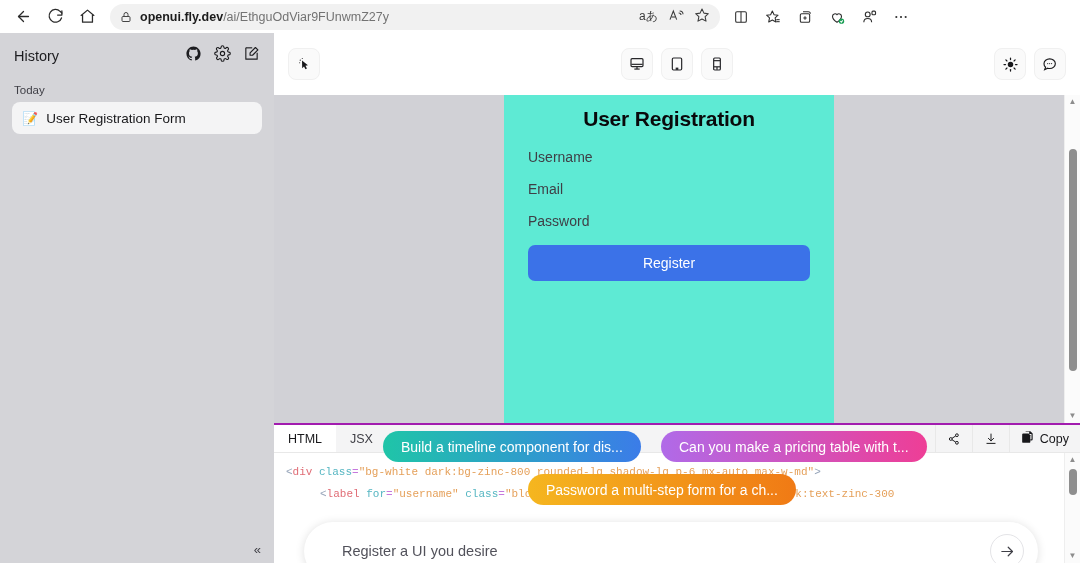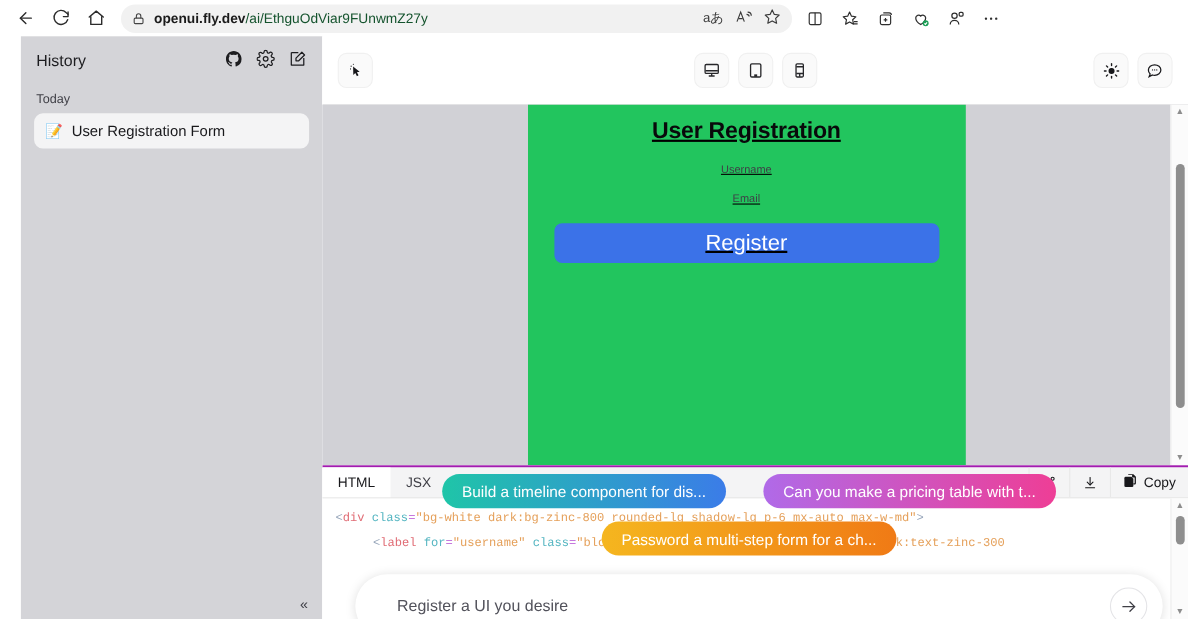--- a/index.html
+++ b/index.html
@@ -35,31 +35,30 @@
     border-radius: 13px;
     display: flex;
     align-items: center;
     padding: 0 10px;
     gap: 8px;
     font-size: 12.5px;
   }
   .omnibox .lock { color: #444; display:flex; align-items:center; }
   .url { white-space: nowrap; overflow: hidden; }
   .url .host { color: #1b1b1b; font-weight: 600; }
-  .url .path { color: #14532d; }
+  .url .path { color: #737373; }
   .omni-right { margin-left: auto; display: flex; align-items: center; gap: 10px; color: #3a3a3a; }
   .tb-icon { width: 26px; height: 26px; display:flex; align-items:center; justify-content:center; color:#2f2f2f; }
   .chrome-right { display: flex; align-items: center; gap: 6px; margin-left: 6px; }
 
   
   .app {
     height: 530px;
     display: flex;
     background: #ffffff;
-    padding-left: 19px;
   }
 
   
   .sidebar {
     width: 274px;
     background: #d4d4d8;
     display: flex;
     flex-direction: column;
     position: relative;
   }
@@ -146,59 +145,57 @@
     background: #d1d1d6;
     overflow: hidden;
   }
   .preview-canvas {
     flex: 1;
     display: flex;
     justify-content: center;
     background: #d1d1d6;
   }
   .form-card {
-    width: 398px;
-    background: #22c55e;
+    width: 330px;
+    background: #5eead4;
     padding: 12px 24px 24px 24px;
-    text-decoration: underline;
   }
   .form-title {
     text-align: center;
     font-size: 21px;
     font-weight: bold;
     color: #09090b;
     margin-bottom: 18px;
     letter-spacing: -0.2px;
   }
   .field { margin-bottom: 16px; }
   .field label {
     display: block;
-    font-size: 10px;
+    font-size: 14px;
     color: #3f3f46;
     margin-bottom: 5px;
-    text-align: center;
   }
   .field .input {
     height: 35px;
     border: 1px solid #e4e4e7;
     border-radius: 7px;
     display: flex; align-items: center;
     padding: 0 11px;
     font-size: 14px;
     color: #a1a1aa;
     background: #fff;
   }
   .register-btn {
     width: 100%;
     height: 36px;
     background: #3b72e8;
     color: #ffffff;
     border: none;
     border-radius: 7px;
-    font-size: 20px;
+    font-size: 14px;
     font-family: inherit;
     display:flex; align-items:center; justify-content:center;
   }
 
   
   .vscroll {
     width: 16px;
     background: #fbfbfb;
     border-left: 1px solid #eeeeee;
     display: flex;
@@ -228,21 +225,21 @@
     height: 31px;
     border-radius: 16px;
     color: #ffffff;
     font-size: 14px;
     display: flex; align-items: center; justify-content: center;
     padding: 0 18px;
     white-space: nowrap;
     pointer-events: auto;
   }
   .pill-a { left: 109px; top: 0;  background: linear-gradient(90deg,#1fc5a8,#3b7ce8); }
-  .pill-b { left: 401px; top: 0;  background: linear-gradient(90deg,#b06ae8,#ee3e96); }
+  .pill-b { left: 387px; top: 0;  background: linear-gradient(90deg,#b06ae8,#ee3e96); }
   .pill-c { left: 254px; top: 43px; background: linear-gradient(90deg,#f5b61f,#f07a15); }
 
   
   .code-panel {
     flex: 1;
     display: flex;
     flex-direction: column;
     background: #ffffff;
     border-top: 2px solid #a21caf;
     position: relative;
@@ -520,20 +517,21 @@
 
           <div class="field">
             <label>Username</label>
           </div>
 
           <div class="field">
             <label>Email</label>
           </div>
 
           <div class="field">
+            <label>Password</label>
           </div>
 
           <button class="register-btn" style="background: rgb(59, 114, 232);">Register</button>
         </div>
       </div>
       <div class="vscroll">
         <div class="sb-arrow">▲</div>
         <div class="sb-track">
           <div class="sb-thumb" style="top:40px; height:222px;"></div>
         </div>

